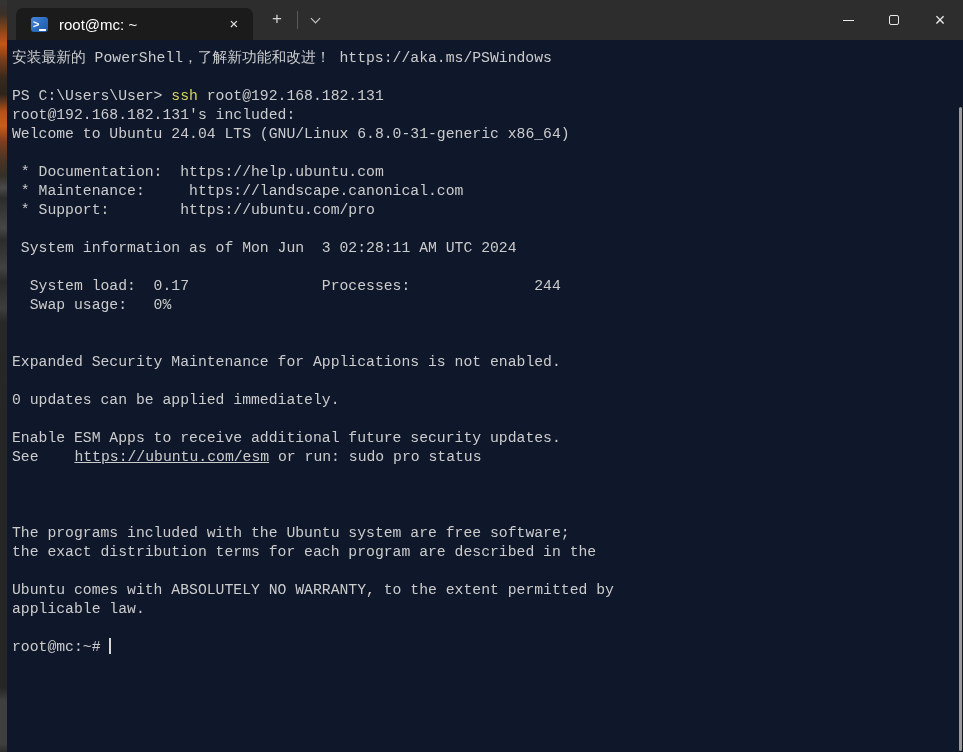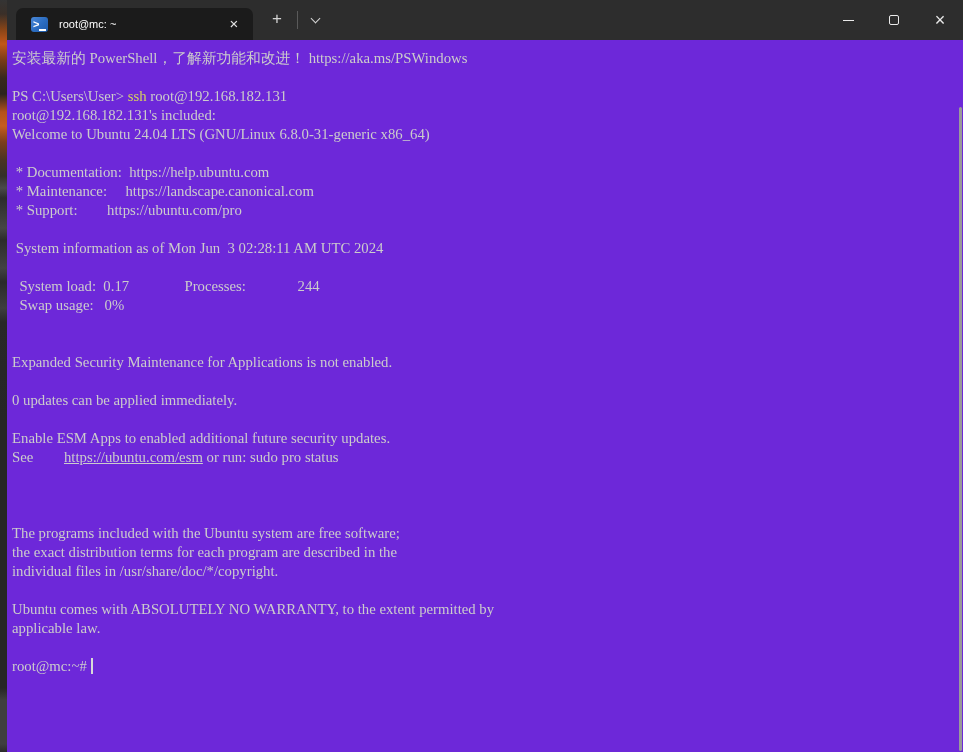--- a/index.html
+++ b/index.html
@@ -24,40 +24,40 @@
   .titlebar { height:40px; background:#2d2d2d; display:flex; align-items:stretch; flex:none; }
   .tab { width:237px; margin-left:9px; margin-top:8px; height:32px;
          background:#1b1b1b; border-radius:7px 7px 0 0;
          display:flex; align-items:center; }
   .ps-icon { width:17px; height:15px; margin-left:15px; border-radius:3px; flex:none;
              background:linear-gradient(135deg,#4a88d8 0%,#2a6bbf 55%,#1f5aa8 100%);
              position:relative; }
   .ps-icon i { position:absolute; left:2px; top:0px; font-style:normal; font-weight:bold;
                color:#fff; font-size:11px; line-height:15px; }
   .ps-icon b { position:absolute; right:2px; bottom:1px; width:7px; height:2px; background:#fff; }
-  .tab-title { color:#ffffff; font-size:11px; margin-left:11px; flex:1;
+  .tab-title { color:#ffffff; font-size:15px; margin-left:11px; flex:1;
                white-space:nowrap; overflow:hidden; }
   .tab-close { width:22px; height:22px; margin-right:8px; border-radius:4px; flex:none;
                color:#e6e6e6; font-size:15px; line-height:21px; text-align:center; cursor:default; }
   .newtab { width:30px; height:30px; margin:5px 0 0 9px; border-radius:4px;
             color:#d4d4d4; font-size:17px; font-weight:300; line-height:28px; text-align:center; }
   .tb-sep { width:1px; height:18px; background:#5a5a5a; margin:11px 2px 0 5px; }
   .dropdown { width:30px; height:30px; margin-top:5px; border-radius:4px;
               display:flex; align-items:center; justify-content:center; }
   .chev { width:7px; height:7px; border-right:1.6px solid #d4d4d4; border-bottom:1.6px solid #d4d4d4;
           transform:rotate(45deg); margin-top:-4px; }
   .tb-spacer { flex:1; }
   .win-btn { width:46px; height:40px; display:flex; align-items:center; justify-content:center; }
   .glyph-min { width:11px; height:1px; background:#eaeaea; display:block; }
   .glyph-max { width:10px; height:10px; border:1px solid #eaeaea; border-radius:2px; display:block; }
   .glyph-close { color:#eaeaea; font-size:18px; font-weight:300; line-height:18px; }
 
   
-  .terminal { flex:1; background:#6d28d9; position:relative; padding:9px 0 0 5px;
-              font-family:Liberation Serif, serif;
+  .terminal { flex:1; background:#0f172a; position:relative; padding:9px 0 0 5px;
+              font-family:Liberation Mono, monospace;
               font-size:14.75px; color:#cccccc; }
   .tline { white-space:pre; height:19px; line-height:19px; }
   .seg-command { color:#d6d45e; }
   .seg-link { text-decoration:underline;padding-left:27px; }
   .cursor { display:inline-block; width:2px; height:16px; background:#d8d8d8;
             vertical-align:-3px; }
   .scrollbar-thumb { position:absolute; right:1px; top:67px; width:3px; height:644px;
                      background:#9a9a9a; border-radius:2px; }
 </style>
 </head>
@@ -108,28 +108,27 @@
         <div class="tline"><span> System information as of Mon Jun  3 02:28:11 AM UTC 2024</span></div>
         <div class="tline">&nbsp;</div>
         <div class="tline"><span>  System load:  0.17               Processes:              244</span></div>
         <div class="tline"><span>  Swap usage:   0%</span></div>
         <div class="tline">&nbsp;</div>
         <div class="tline">&nbsp;</div>
         <div class="tline"><span>Expanded Security Maintenance for Applications is not enabled.</span></div>
         <div class="tline">&nbsp;</div>
         <div class="tline"><span>0 updates can be applied immediately.</span></div>
         <div class="tline">&nbsp;</div>
-        <div class="tline"><span>Enable ESM Apps to enabled additional future security updates.</span></div>
+        <div class="tline"><span>Enable ESM Apps to receive additional future security updates.</span></div>
         <div class="tline"><span>See </span><span class="seg-link">https://ubuntu.com/esm</span><span> or run: sudo pro status</span></div>
         <div class="tline">&nbsp;</div>
         <div class="tline">&nbsp;</div>
         <div class="tline">&nbsp;</div>
         <div class="tline"><span>The programs included with the Ubuntu system are free software;</span></div>
         <div class="tline"><span>the exact distribution terms for each program are described in the</span></div>
-        <div class="tline"><span>individual files in /usr/share/doc/*/copyright.</span></div>
         <div class="tline">&nbsp;</div>
         <div class="tline"><span>Ubuntu comes with ABSOLUTELY NO WARRANTY, to the extent permitted by</span></div>
         <div class="tline"><span>applicable law.</span></div>
         <div class="tline">&nbsp;</div>
         <div class="tline"><span>root@mc:~# </span><span class="cursor"></span></div>
       </div>
     <div class="scrollbar-thumb"></div>
   </div>
 
 </div>

